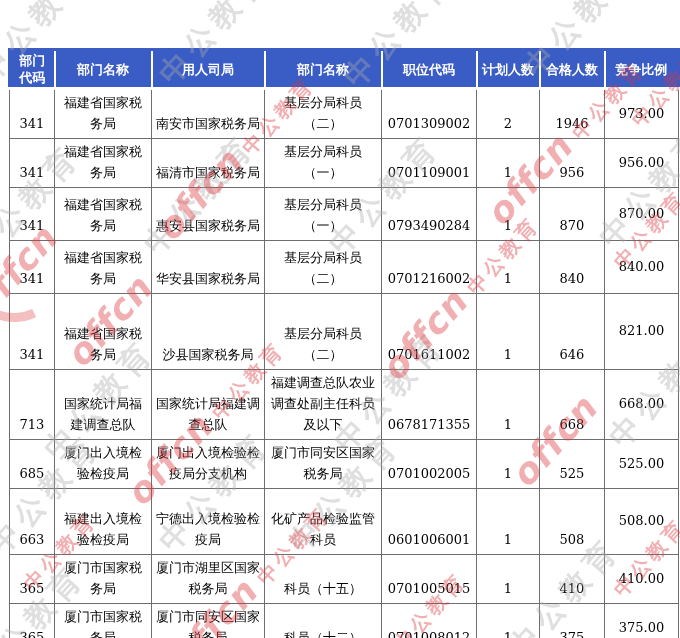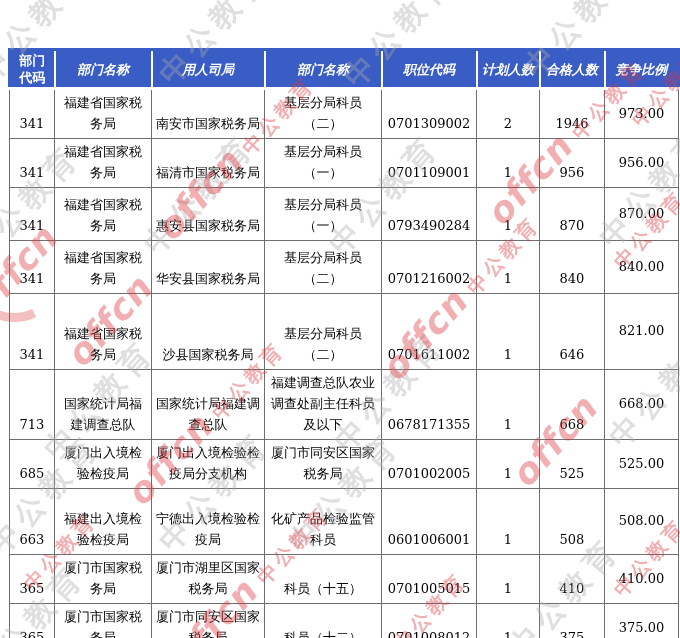--- a/index.html
+++ b/index.html
@@ -16,21 +16,21 @@
     position:absolute;left:8px;top:48px;width:669px;
     border-collapse:collapse;table-layout:fixed;
     font-size:13px;color:#000;
   }
   thead tr{border:3px solid #3a5cc5;border-bottom:3px solid #ffffff;height:38px;}
   th{
     background:#3a5cc5;color:#ffffff;font-weight:bold;
     font-size:13px;line-height:17px;text-align:center;vertical-align:middle;
     padding:1px 2px;word-break:break-all;
   }
-  th + th{border-left:2px solid #ffffff;font-style:italic;}
+  th + th{border-left:2px solid #ffffff;}
   td{
     border:1px solid #6e6e6e;background:#ffffff;text-align:center;
     vertical-align:bottom;padding:2px 4px 4px 4px;line-height:21px;
     word-break:break-all;
   }
   td.ratio{vertical-align:middle;margin-left:28px;}
   
   .wm-layer{position:absolute;inset:0;z-index:10;pointer-events:none;overflow:hidden;}
   .wm{position:absolute;white-space:nowrap;transform:translate(-50%,-50%) rotate(-48deg);}
   .wm-gray{

